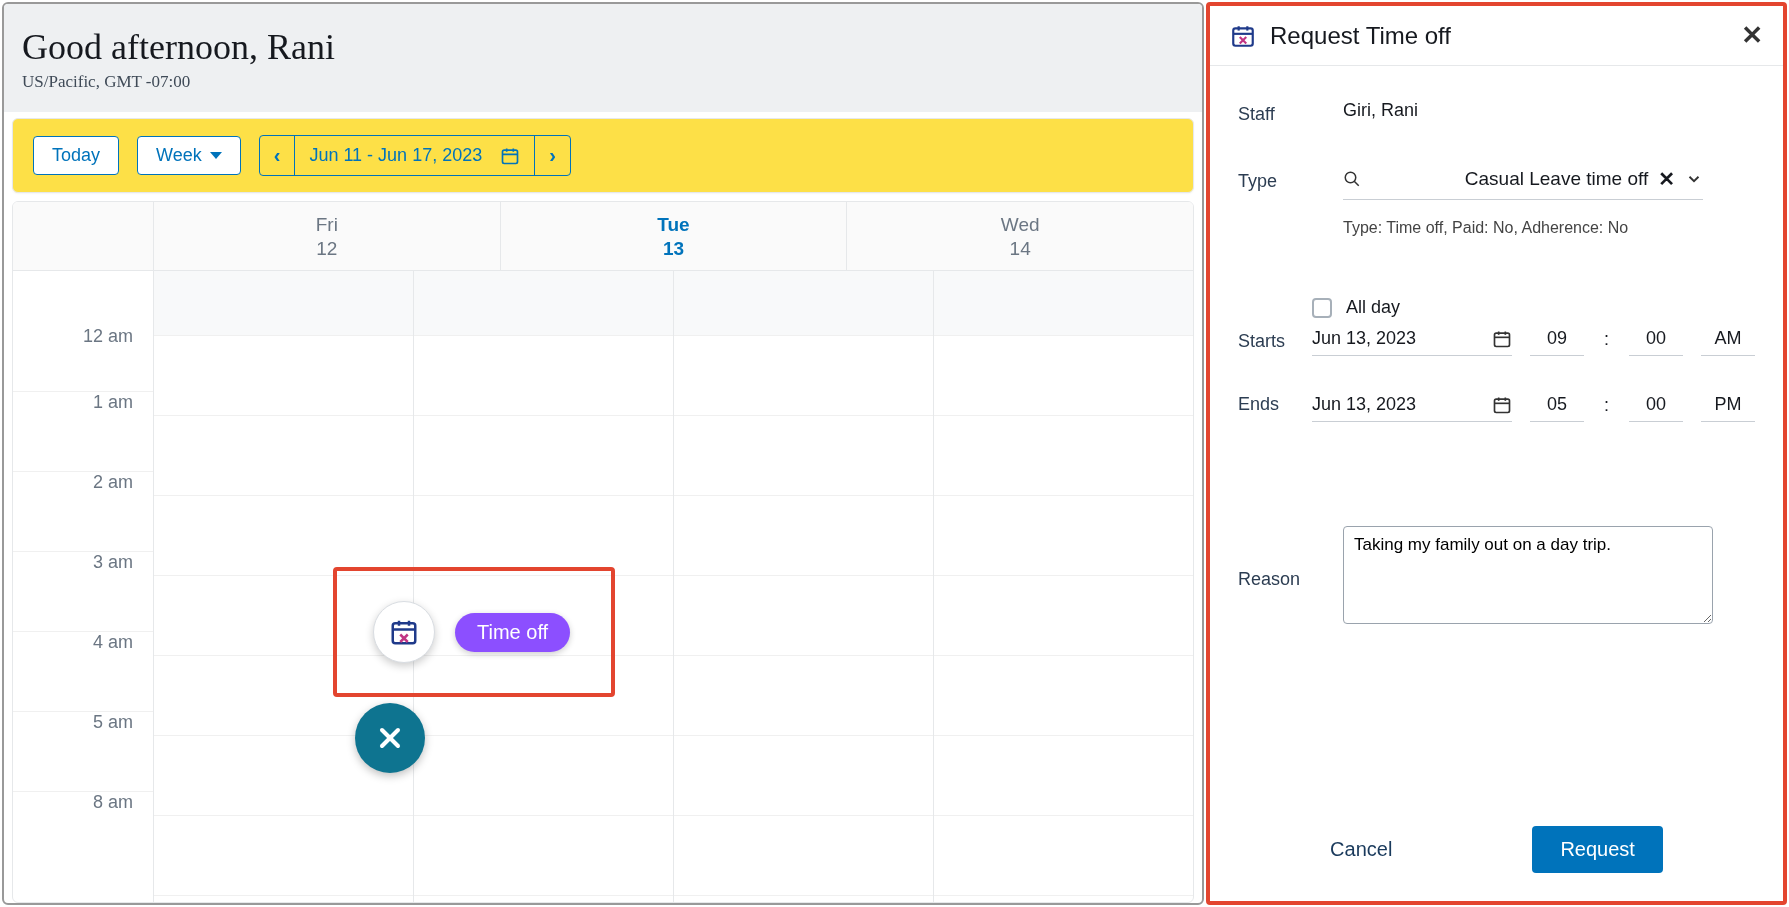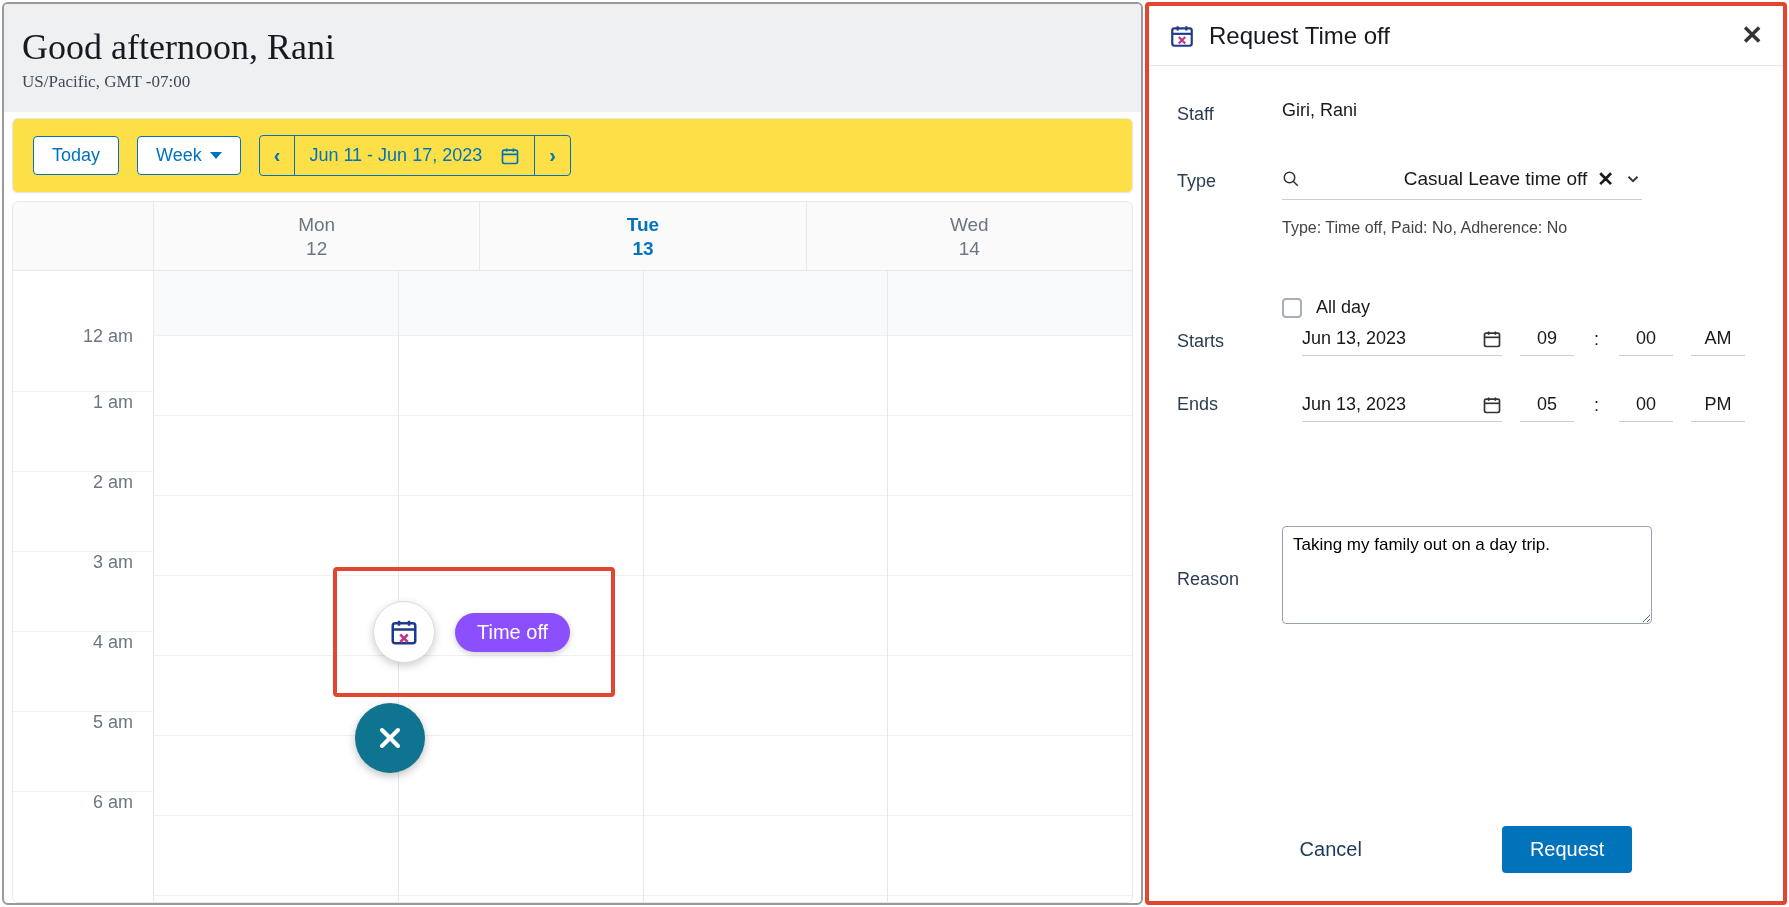--- a/index.html
+++ b/index.html
@@ -193,21 +193,21 @@
     width: 70px; height: 70px;
     border-radius: 50%;
     background: #0e7490;
     display:flex; align-items:center; justify-content:center;
     cursor:pointer;
     box-shadow: 0 3px 8px rgba(0,0,0,0.25);
   }
 
   
   .right-panel {
-    width: 642px;
+    width: 581px;
     border: 4px solid #e3452f;
     border-radius: 4px;
     margin: 2px 2px 2px 0;
     background: #fff;
     display: flex;
     flex-direction: column;
   }
   .rp-header {
     display:flex; align-items:center; justify-content:space-between;
     padding: 14px 20px 14px 20px;
@@ -244,21 +244,21 @@
     padding: 4px 0 8px 0;
     width: 360px;
     text-align: right;
   }
   .type-select .txt { flex:1; font-size: 19px; }
   .type-meta { font-size: 16px; color:#444; margin-top:19px; }
   .allday-row { display:flex; align-items:center; gap:14px; margin-bottom:4px; margin-top:8px;}
   .chk {
     width:20px; height:20px; border:2px solid #a7b0b9; border-radius:4px; background:#fff; cursor:pointer;
   }
-  .dt-row { display:flex; align-items:center; gap:18px;margin-left:20px; }
+  .dt-row { display:flex; align-items:center; gap:18px; }
   .dt-input {
     border-bottom:1px solid #c9ced4;
     padding: 6px 0;
     display:flex; align-items:center; justify-content:space-between;
     font-size:18px;
   }
   .dt-date { width: 200px; gap:10px;}
   .dt-seg { width: 54px; justify-content:center; }
   .colon { padding: 0 2px; font-size:18px;}
   .textarea {
@@ -315,33 +315,33 @@
         </div>
         <div>
             <span class="chev">›</span>
           </div>
       </div>
     </div>
 
     <div class="calendar-area">
       <div class="day-header">
         <div class="time-gutter-head"></div>
-        <div class="day-col-head"><span>Mon</span><span class="dnum">12</span></div>
+        <div class="day-col-head"><span>Fri</span><span class="dnum">12</span></div>
         <div class="day-col-head today"><span>Tue</span><span class="dnum">13</span></div>
         <div class="day-col-head"><span>Wed</span><span class="dnum">14</span></div>
       </div>
       <div class="grid">
         <div class="time-gutter">
           <div class="hour-label">12 am</div>
           <div class="hour-label">1 am</div>
           <div class="hour-label">2 am</div>
           <div class="hour-label">3 am</div>
           <div class="hour-label">4 am</div>
           <div class="hour-label">5 am</div>
-          <div class="hour-label">6 am</div>
+          <div class="hour-label">8 am</div>
         </div>
         <div class="cols">
           <div class="day-col first-row-shade"></div>
           <div class="day-col first-row-shade"></div>
           <div class="day-col first-row-shade"></div>
           <div class="day-col first-row-shade"></div>
         </div>
 
         <div class="highlight-box" style="left:320px; top:296px; width:282px; height:130px;"></div>
         <div class="fab-group" style="left:360px; top:330px;">

